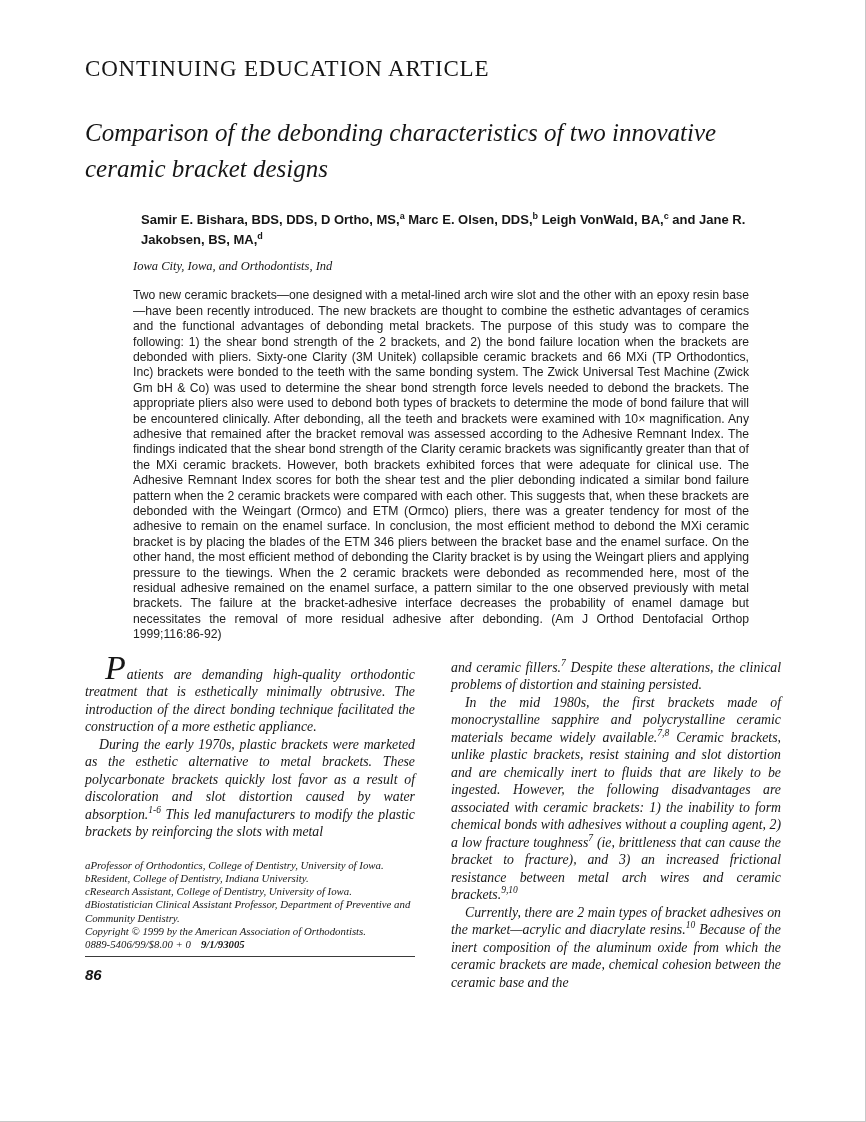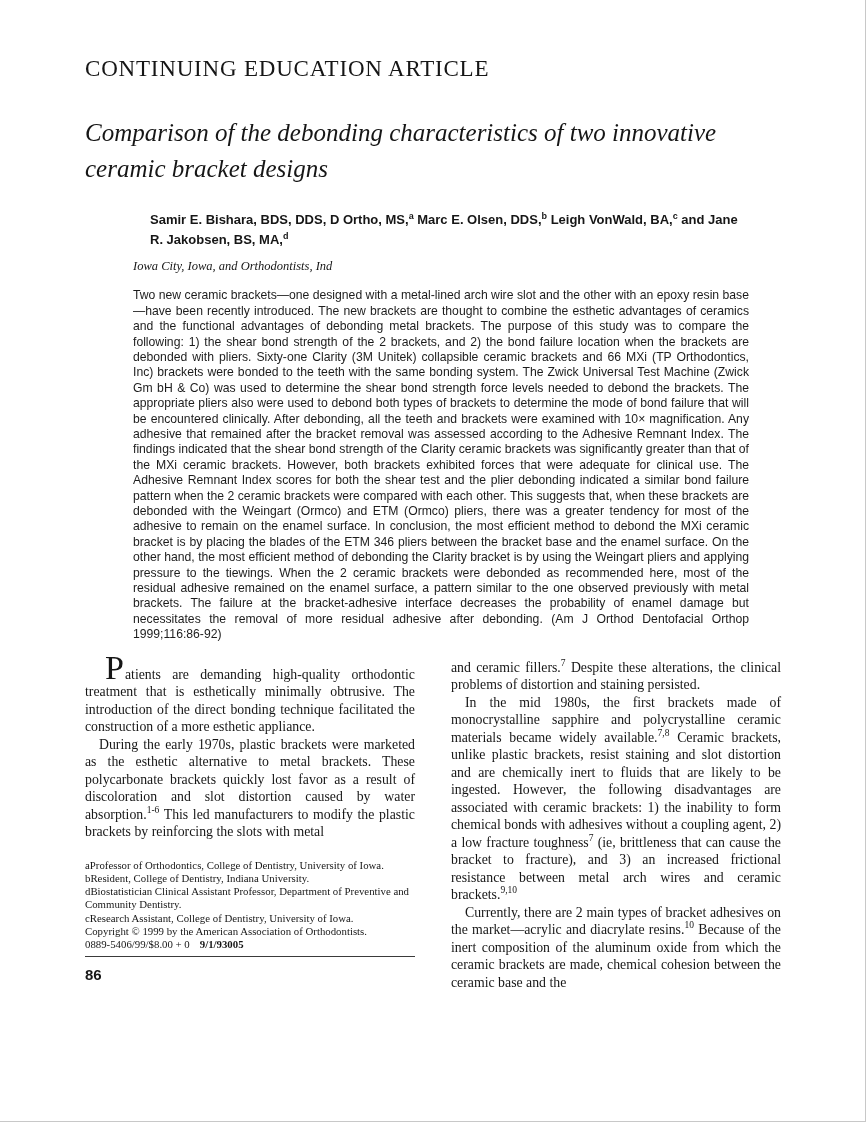--- a/index.html
+++ b/index.html
@@ -29,33 +29,33 @@
     font-weight: 400;
     line-height: 1.42;
     margin: 0 0 24px 0;
   }
   .front { margin-left: 48px; width: 616px; }
   .authors {
     font-family: "Liberation Sans", sans-serif;
     font-weight: bold;
     font-size: 13px;
     line-height: 1.45;
-    margin: 0 0 9px 17px;
+    margin: 0 0 9px 8px;
   }
   .authors sup { font-size: 9px; }
   .affiliation { font-style: italic; font-size: 12.5px; margin: 0 0 14px 0; }
   .abstract {
     font-family: "Liberation Sans", sans-serif;
     font-size: 12.2px;
     line-height: 15.4px;
     text-align: justify;
     margin: 0;
     color: #1c1c1c;
   }
-  .columns { display: flex; gap: 36px; margin-top: 16px; }
+  .columns { display: flex; gap: 36px; margin-top: 16px; font-style: italic; }
   .col { width: 336px; }
   .para {
     font-size: 13.8px;
     line-height: 17.5px;
     text-align: justify;
     margin: 0;
   }
   .para sup { font-size: 9.5px; line-height: 0; }
   .indent { text-indent: 14px; }
   .first { text-indent: 20px; }
@@ -98,22 +98,22 @@
 
     <div class="columns">
 
       <div class="col">
         <p class="para first"><span class="dropcap">P</span><span>atients are demanding high-quality orthodontic treatment that is esthetically minimally obtrusive. The introduction of the direct bonding technique facilitated the construction of a more esthetic appliance.</span></p>
         <p class="para indent">During the early 1970s, plastic brackets were marketed as the esthetic alternative to metal brackets. These polycarbonate brackets quickly lost favor as a result of discoloration and slot distortion caused by water absorption.<sup>1-6</sup> This led manufacturers to modify the plastic brackets by reinforcing the slots with metal</p>
 
         <div class="footnotes">
           <p>aProfessor of Orthodontics, College of Dentistry, University of Iowa.</p>
           <p>bResident, College of Dentistry, Indiana University.</p>
+          <p>cResearch Assistant, College of Dentistry, University of Iowa.</p>
           <p>dBiostatistician Clinical Assistant Professor, Department of Preventive and Community Dentistry.</p>
-          <p>cResearch Assistant, College of Dentistry, University of Iowa.</p>
           <p>Copyright © 1999 by the American Association of Orthodontists.</p>
           <p><span>0889-5406/99/$8.00 + 0</span><span class="issn-code">9/1/93005</span></p>
         </div>
 
         <div class="footer-rule"></div>
         <p class="page-number">86</p>
       </div>
 
       <div class="col">
         <p class="para">and ceramic fillers.<sup>7</sup> Despite these alterations, the clinical problems of distortion and staining persisted.</p>

